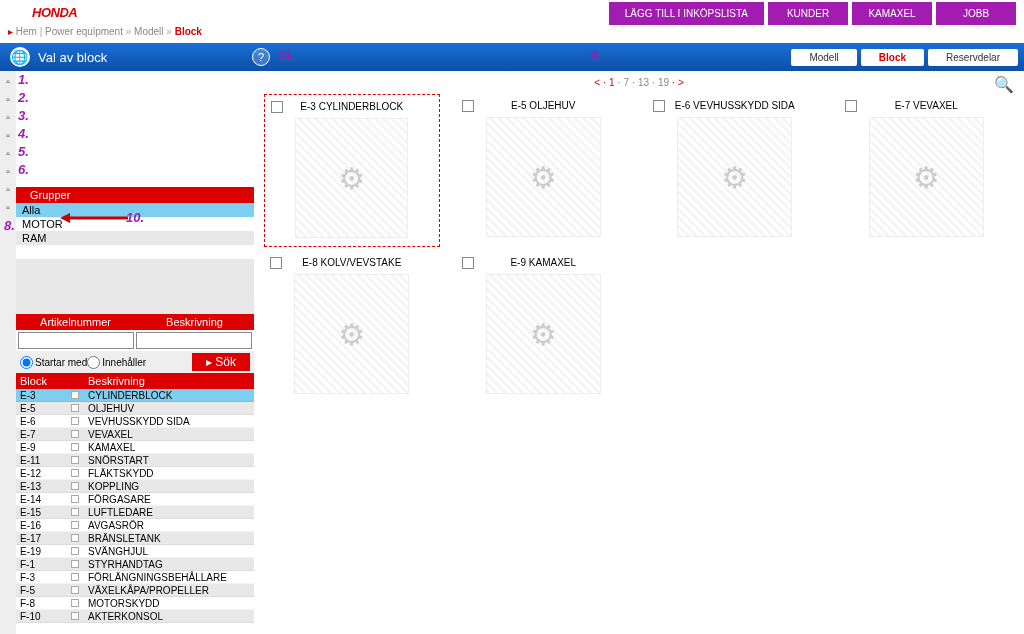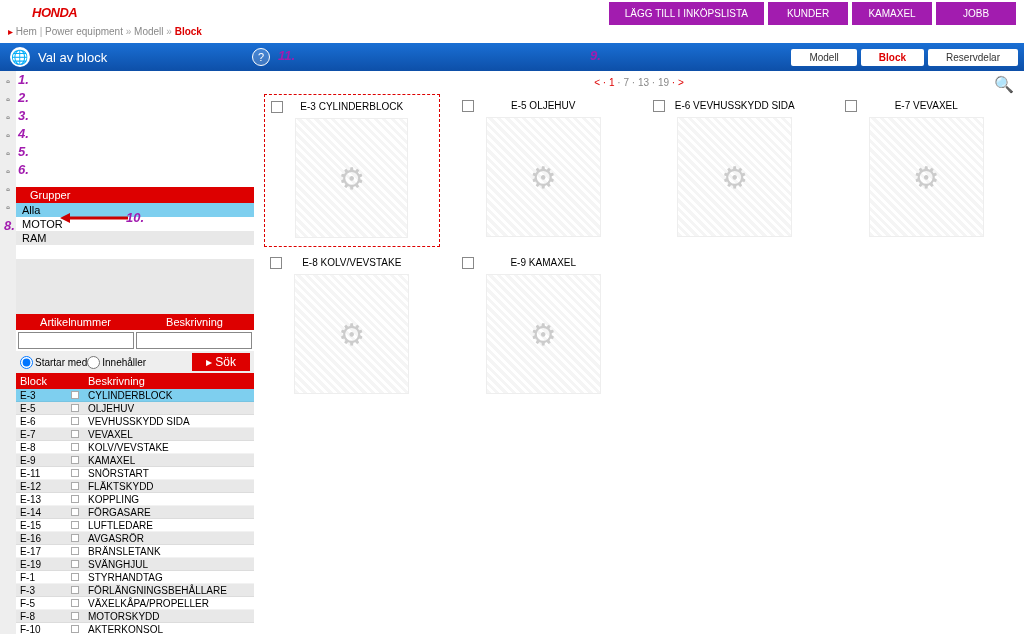--- a/index.html
+++ b/index.html
@@ -209,27 +209,20 @@
           <div class="c3">VEVHUSSKYDD SIDA</div>
         </div>
         <div class="block-row">
           <div class="c1">E-7</div>
           <div class="c2">
             <div class="box"></div>
           </div>
           <div class="c3">VEVAXEL</div>
         </div>
         <div class="block-row">
-          <div class="c1">E-8</div>
-          <div class="c2">
-            <div class="box"></div>
-          </div>
-          <div class="c3">KOLV/VEVSTAKE</div>
-        </div>
-        <div class="block-row">
           <div class="c1">E-9</div>
           <div class="c2">
             <div class="box"></div>
           </div>
           <div class="c3">KAMAXEL</div>
         </div>
         <div class="block-row">
           <div class="c1">E-11</div>
           <div class="c2">
             <div class="box"></div>

